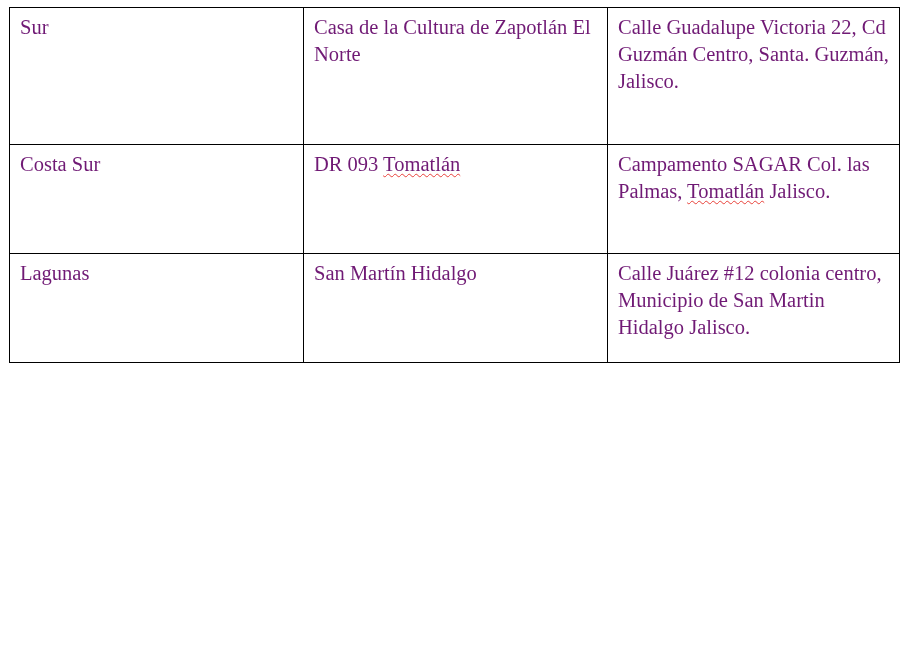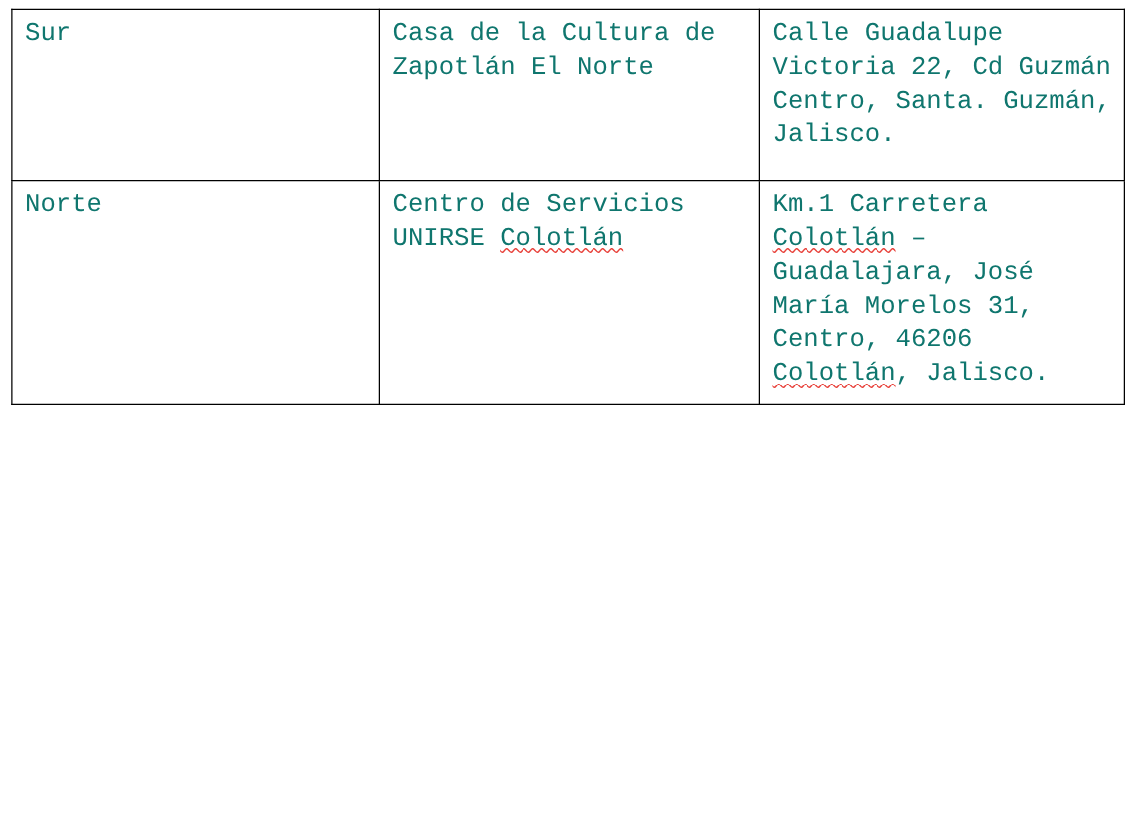--- a/index.html
+++ b/index.html
@@ -25,22 +25,22 @@
     width: 890px;
     margin: 7px 0 0 9px;
     table-layout: fixed;
   }
   table.region-table td {
     border: 1px solid #000000;
     vertical-align: top;
     padding: 6px 8px 10px 10px;
     font-size: 20.5px;
     line-height: 1.32;
-    font-family: Liberation Mono, monospace;
-    color: #0f766e;
+    font-family: Liberation Serif, serif;
+    color: #701a75;
   }
   col.c1 { width: 294px; }
   col.c2 { width: 304px; }
   col.c3 { width: 292px; }
 
   .cell-text {
     display: block;
     white-space: pre-line;
   }
   .spell {
@@ -74,31 +74,42 @@
           <span class="cell-text">Sur</span>
         </td>
         <td>
           <span class="cell-text">Casa de la Cultura de Zapotlán El Norte</span>
         </td>
         <td>
           <span class="cell-text">Calle Guadalupe Victoria 22, Cd Guzmán Centro, Santa. Guzmán, Jalisco.</span>
         </td>
       </tr>
 
+      <tr class="row-pad-2">
+        <td>
+          <span class="cell-text">Costa Sur</span>
+        </td>
+        <td>
+          <span class="cell-text">DR 093 <span class="spell">Tomatlán</span></span>
+        </td>
+        <td>
+          <span class="cell-text">Campamento SAGAR Col. las Palmas, <span class="spell">Tomatlán</span> Jalisco.</span>
+        </td>
+      </tr>
 
 
-
-      <tr class="row-pad-5">
+      <tr class="row-pad-4">
         <td>
-          <span class="cell-text">Norte</span>
+          <span class="cell-text">Lagunas</span>
         </td>
         <td>
-          <span class="cell-text">Centro de Servicios UNIRSE <span class="spell">Colotlán</span></span>
+          <span class="cell-text">San Martín Hidalgo</span>
         </td>
         <td>
-          <span class="cell-text">Km.1 Carretera <span class="spell">Colotlán</span> – Guadalajara, José María Morelos 31, Centro, 46206 <span class="spell">Colotlán</span>, Jalisco.</span>
+          <span class="cell-text">Calle Juárez #12 colonia centro, Municipio de San Martin Hidalgo Jalisco.</span>
         </td>
       </tr>
+
 
     </tbody>
   </table>
 
 </div>
 
 </body></html>

